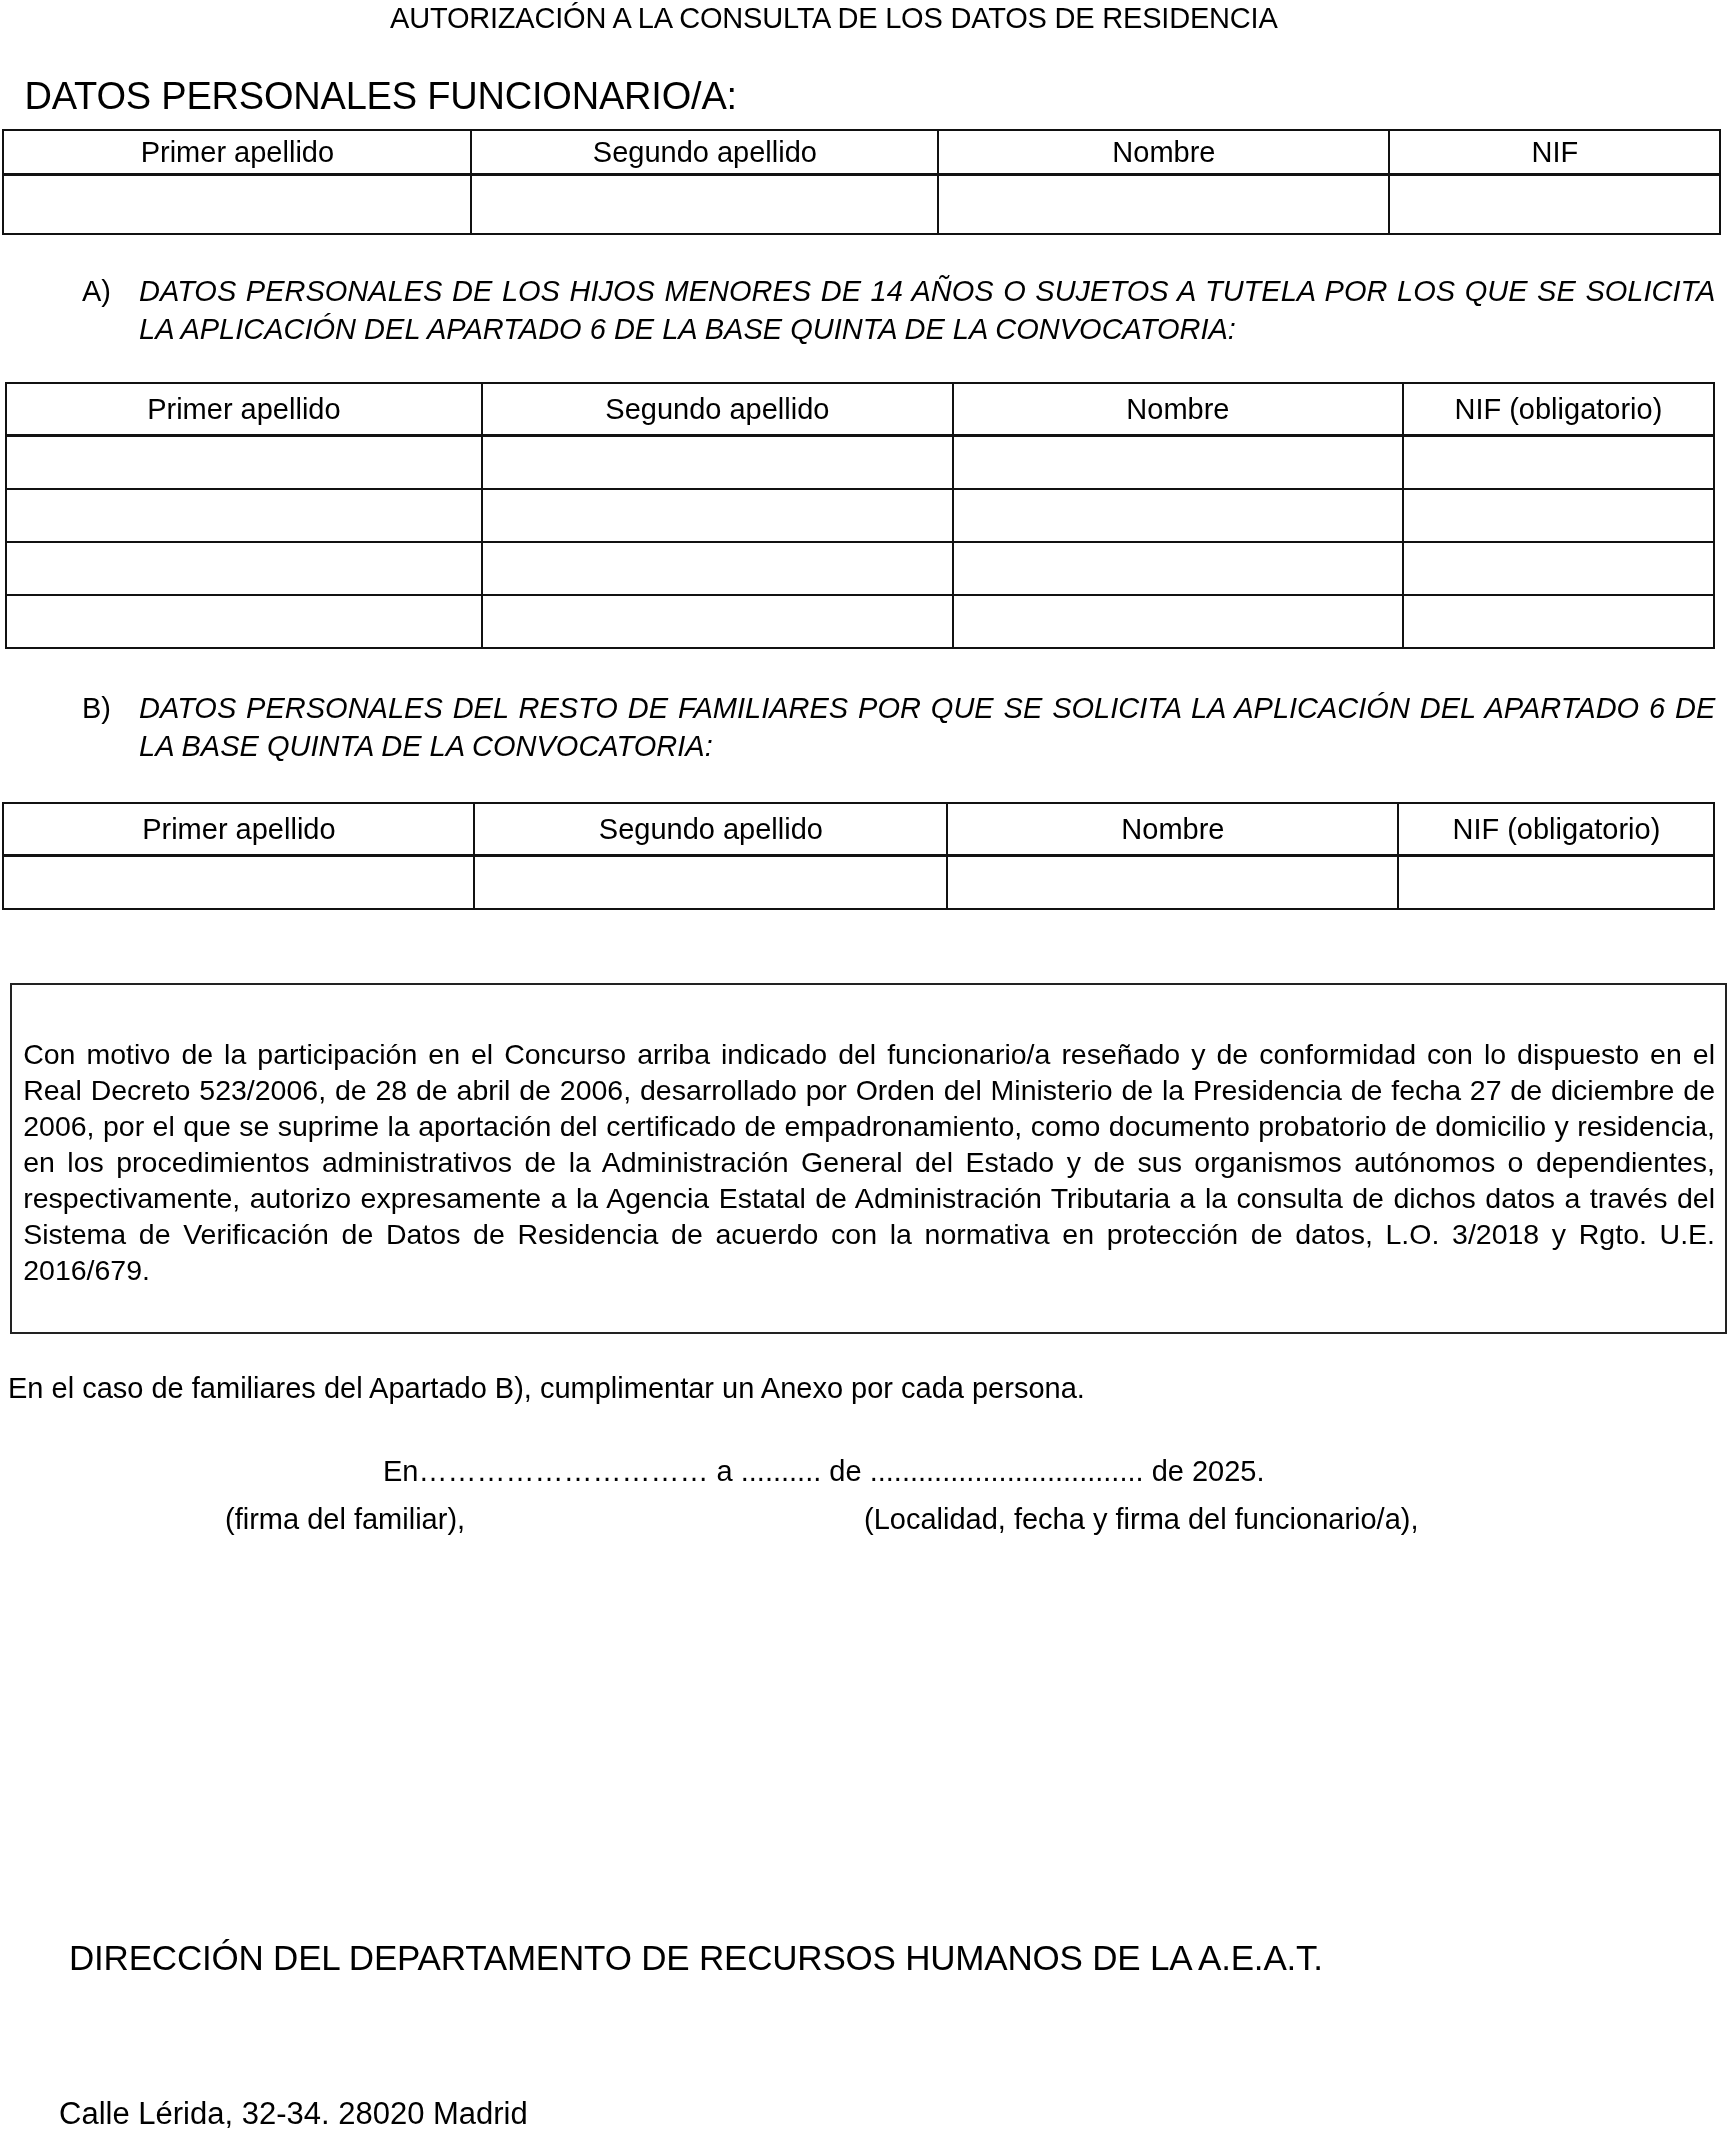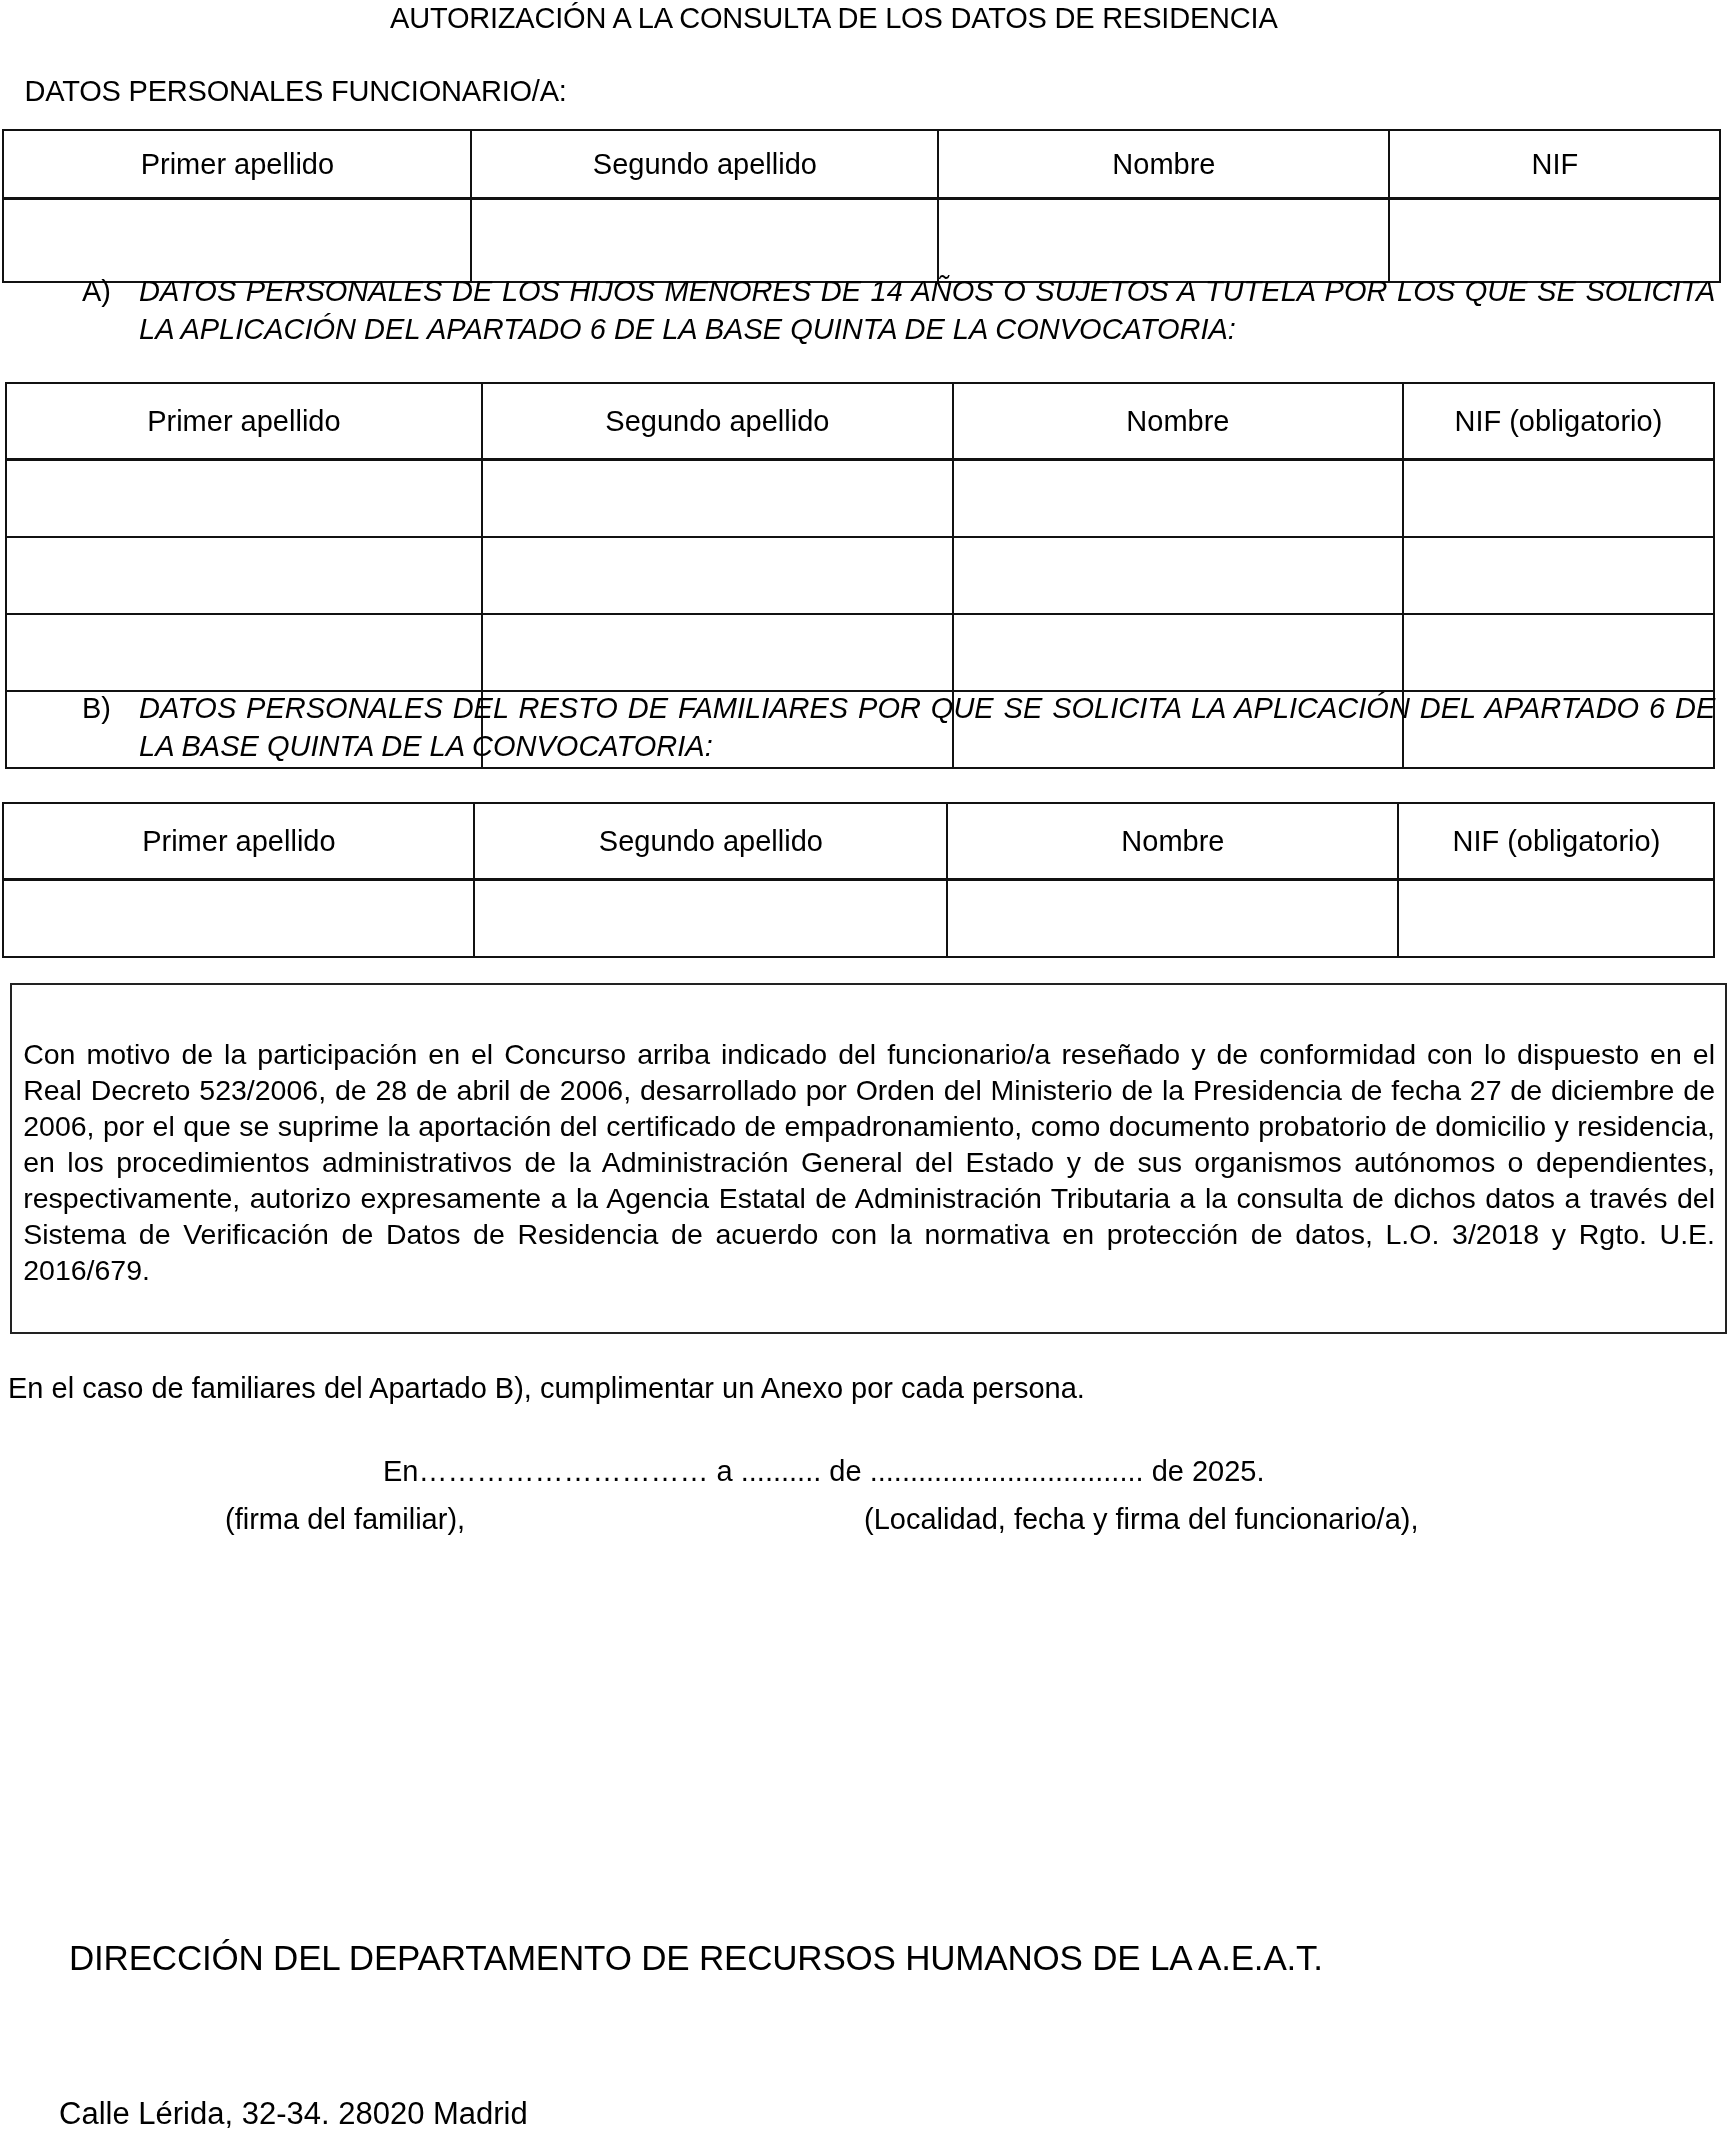--- a/index.html
+++ b/index.html
@@ -3,27 +3,27 @@
   <meta charset="utf-8">
   <style>
     html, body { margin: 0; padding: 0; background: #ffffff; }
     body {
       width: 1734px; height: 2140px; position: relative; overflow: hidden;
       font-family: "Liberation Sans", sans-serif; color: #000;
       font-size: 29px;
     }
     .abs { position: absolute; white-space: nowrap; line-height: 1; }
     .title { left: 390px; top: 4.1px; font-size: 29px; letter-spacing: -0.2px; }
-    .label-funcionario { left: 24.5px; top: 77px; font-size: 29px; letter-spacing: -0.2px; text-align: center; }
+    .label-funcionario { left: 24.5px; top: 77px; font-size: 38px; letter-spacing: -0.2px; text-align: center; }
 
     table.grid {
       position: absolute; border-collapse: collapse; table-layout: fixed;
     }
     table.grid td, table.grid th {
-      border: 2.4px solid #111; padding: 12px; font-weight: normal;
+      border: 2.4px solid #111; padding: 0; font-weight: normal;
       text-align: center; vertical-align: middle; font-size: 29px;
     }
     table.grid th { border-bottom-width: 3.3px; }
 
     #t-funcionario { left: 2.4px; top: 129px; width: 1717px; }
     #t-funcionario th { height: 42px; }
     #t-funcionario td { height: 57px; }
 
     #t-hijos { left: 4.9px; top: 382px; width: 1709px; }
     #t-hijos th { height: 50px; }

